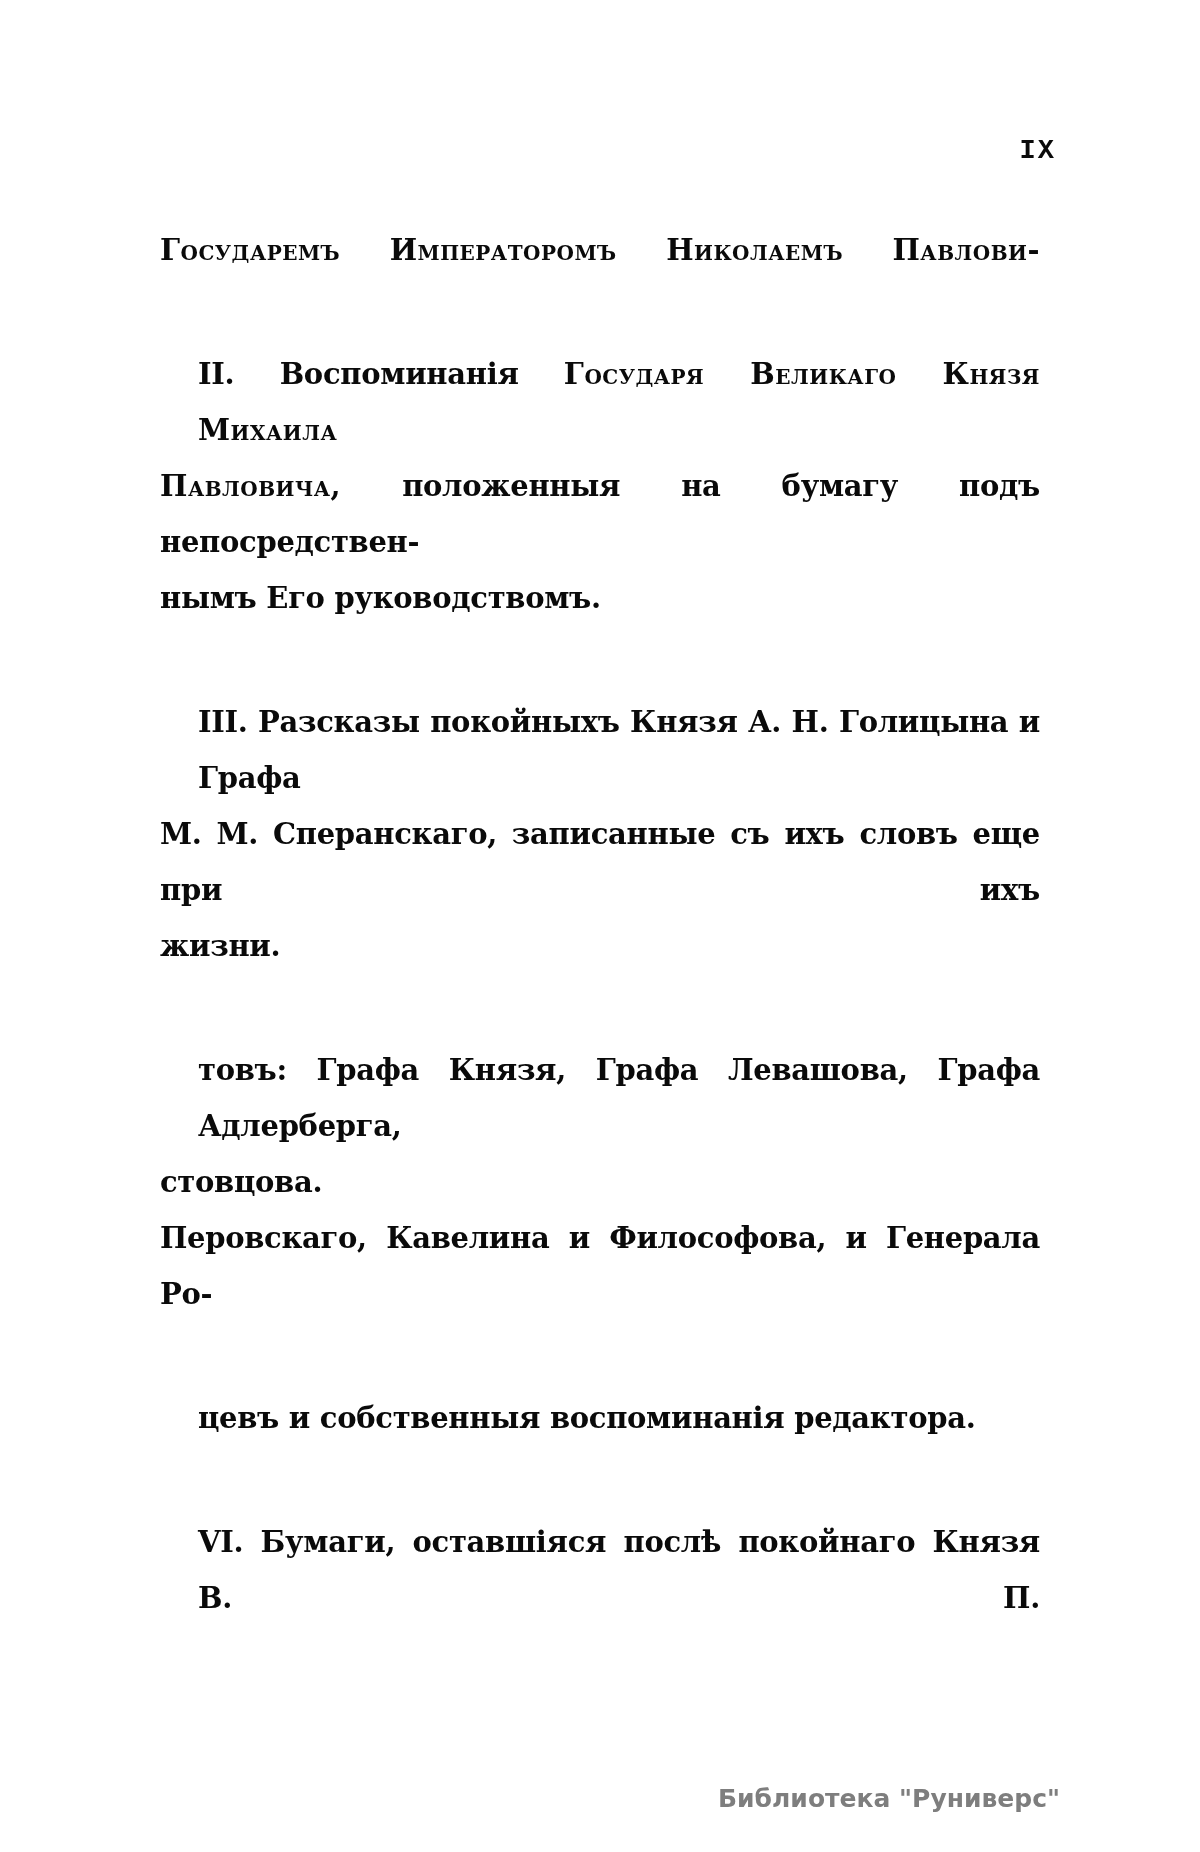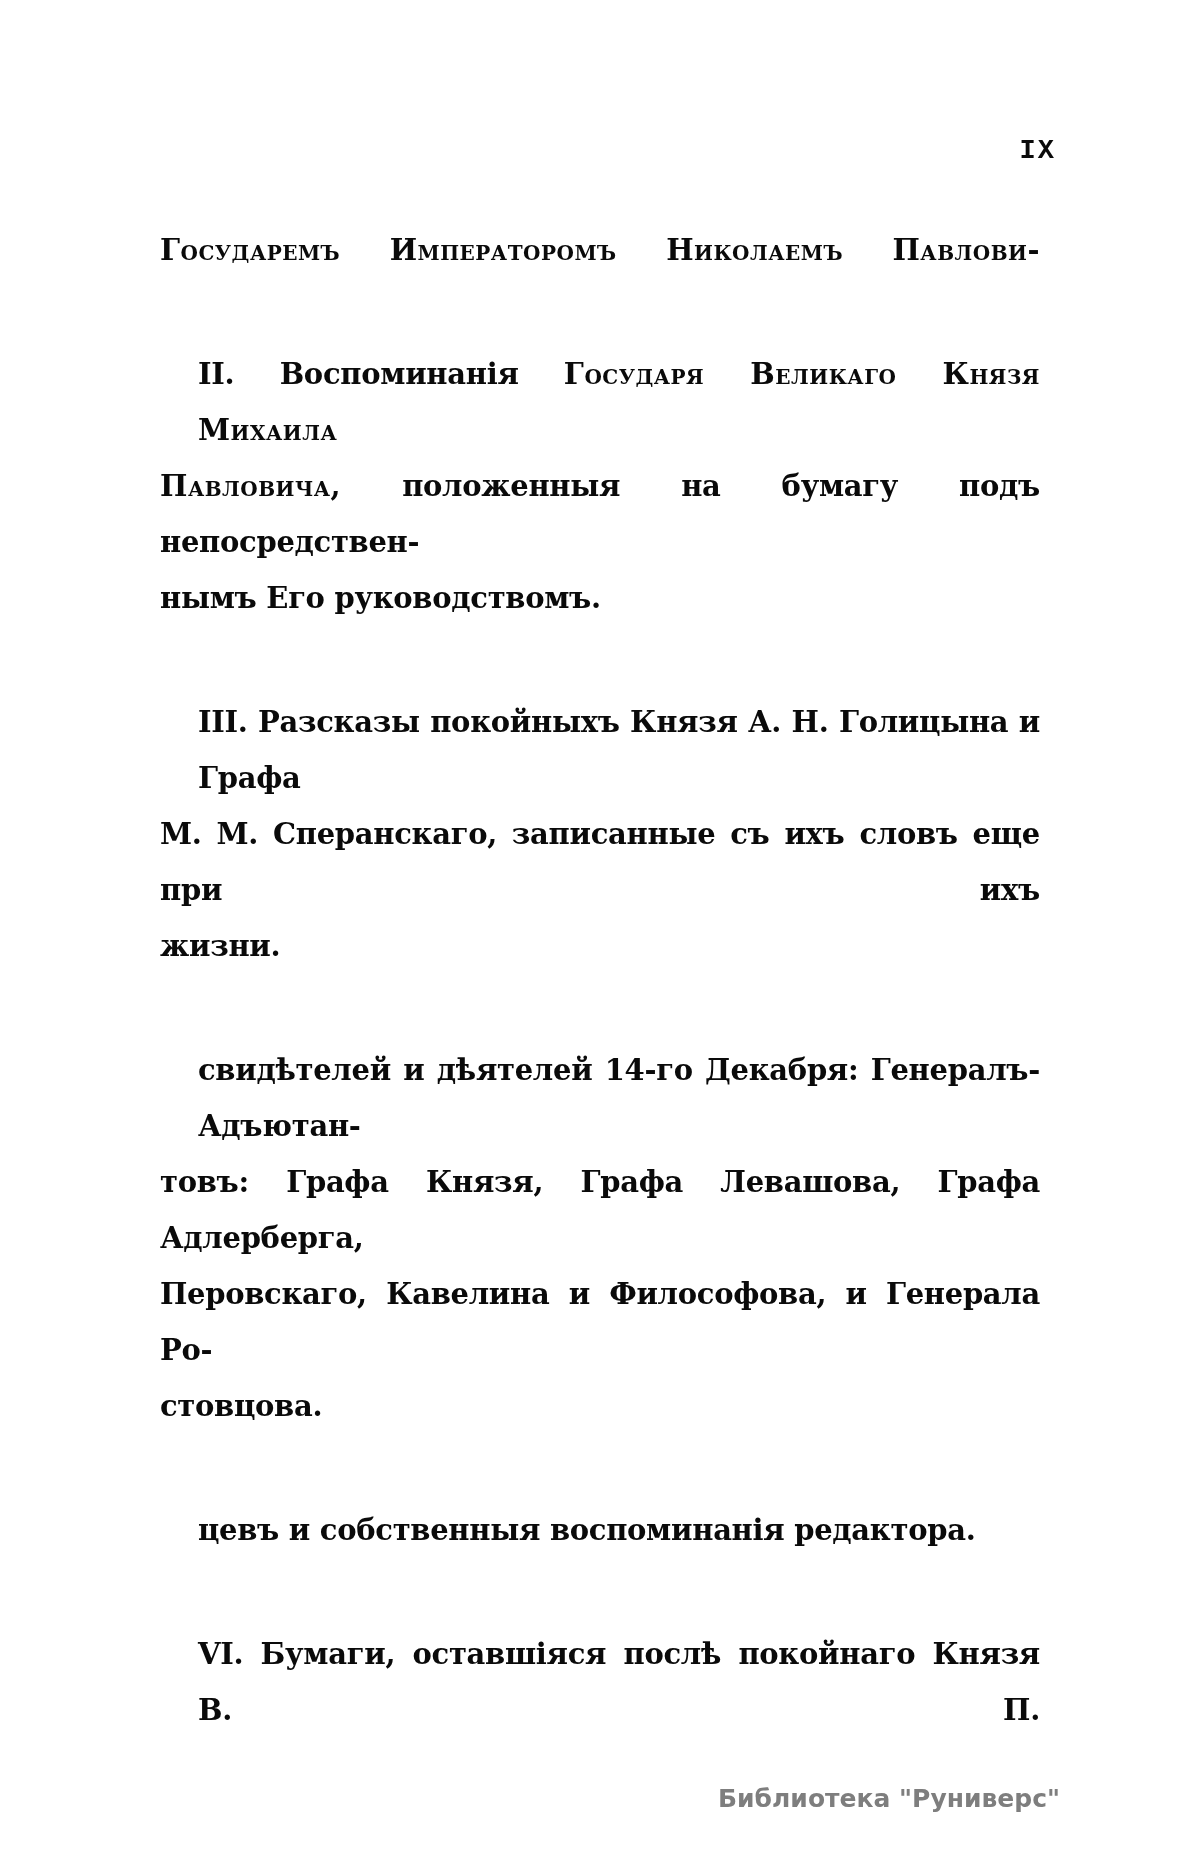--- a/index.html
+++ b/index.html
@@ -76,24 +76,23 @@
       <div class="line"><span>II. Воспоминанія </span><span class="sc">Государя Великаго Князя Михаила</span></div>
       <div class="line"><span class="sc">Павловича,</span><span> положенныя на бумагу подъ непосредствен-</span></div>
       <div class="line last"><span>нымъ Его руководствомъ.</span></div>
     </div>
     <div class="para indent">
       <div class="line"><span>III. Разсказы покойныхъ Князя А. Н. Голицына и Графа</span></div>
       <div class="line"><span>М. М. Сперанскаго, записанные съ ихъ словъ еще при ихъ</span></div>
       <div class="line last"><span>жизни.</span></div>
     </div>
     <div class="para indent">
-      <div class="line"><span>свидѣтелей и дѣятелей 14-го Декабря: Генералъ-Адъютан-</span></div>
       <div class="line"><span>товъ: Графа Князя, Графа Левашова, Графа Адлерберга,</span></div>
+      <div class="line last"><span>стовцова.</span></div>
       <div class="line"><span>Перовскаго, Кавелина и Философова, и Генерала Ро-</span></div>
-      <div class="line last"><span>стовцова.</span></div>
     </div>
     <div class="para indent">
       <div class="line last"><span>цевъ и собственныя воспоминанія редактора.</span></div>
     </div>
     <div class="para indent">
       <div class="line"><span>VI. Бумаги, оставшіяся послѣ покойнаго Князя В. П.</span></div>
     </div>
   </div>
 
 <div class="watermark">Библиотека "Руниверс"</div>

